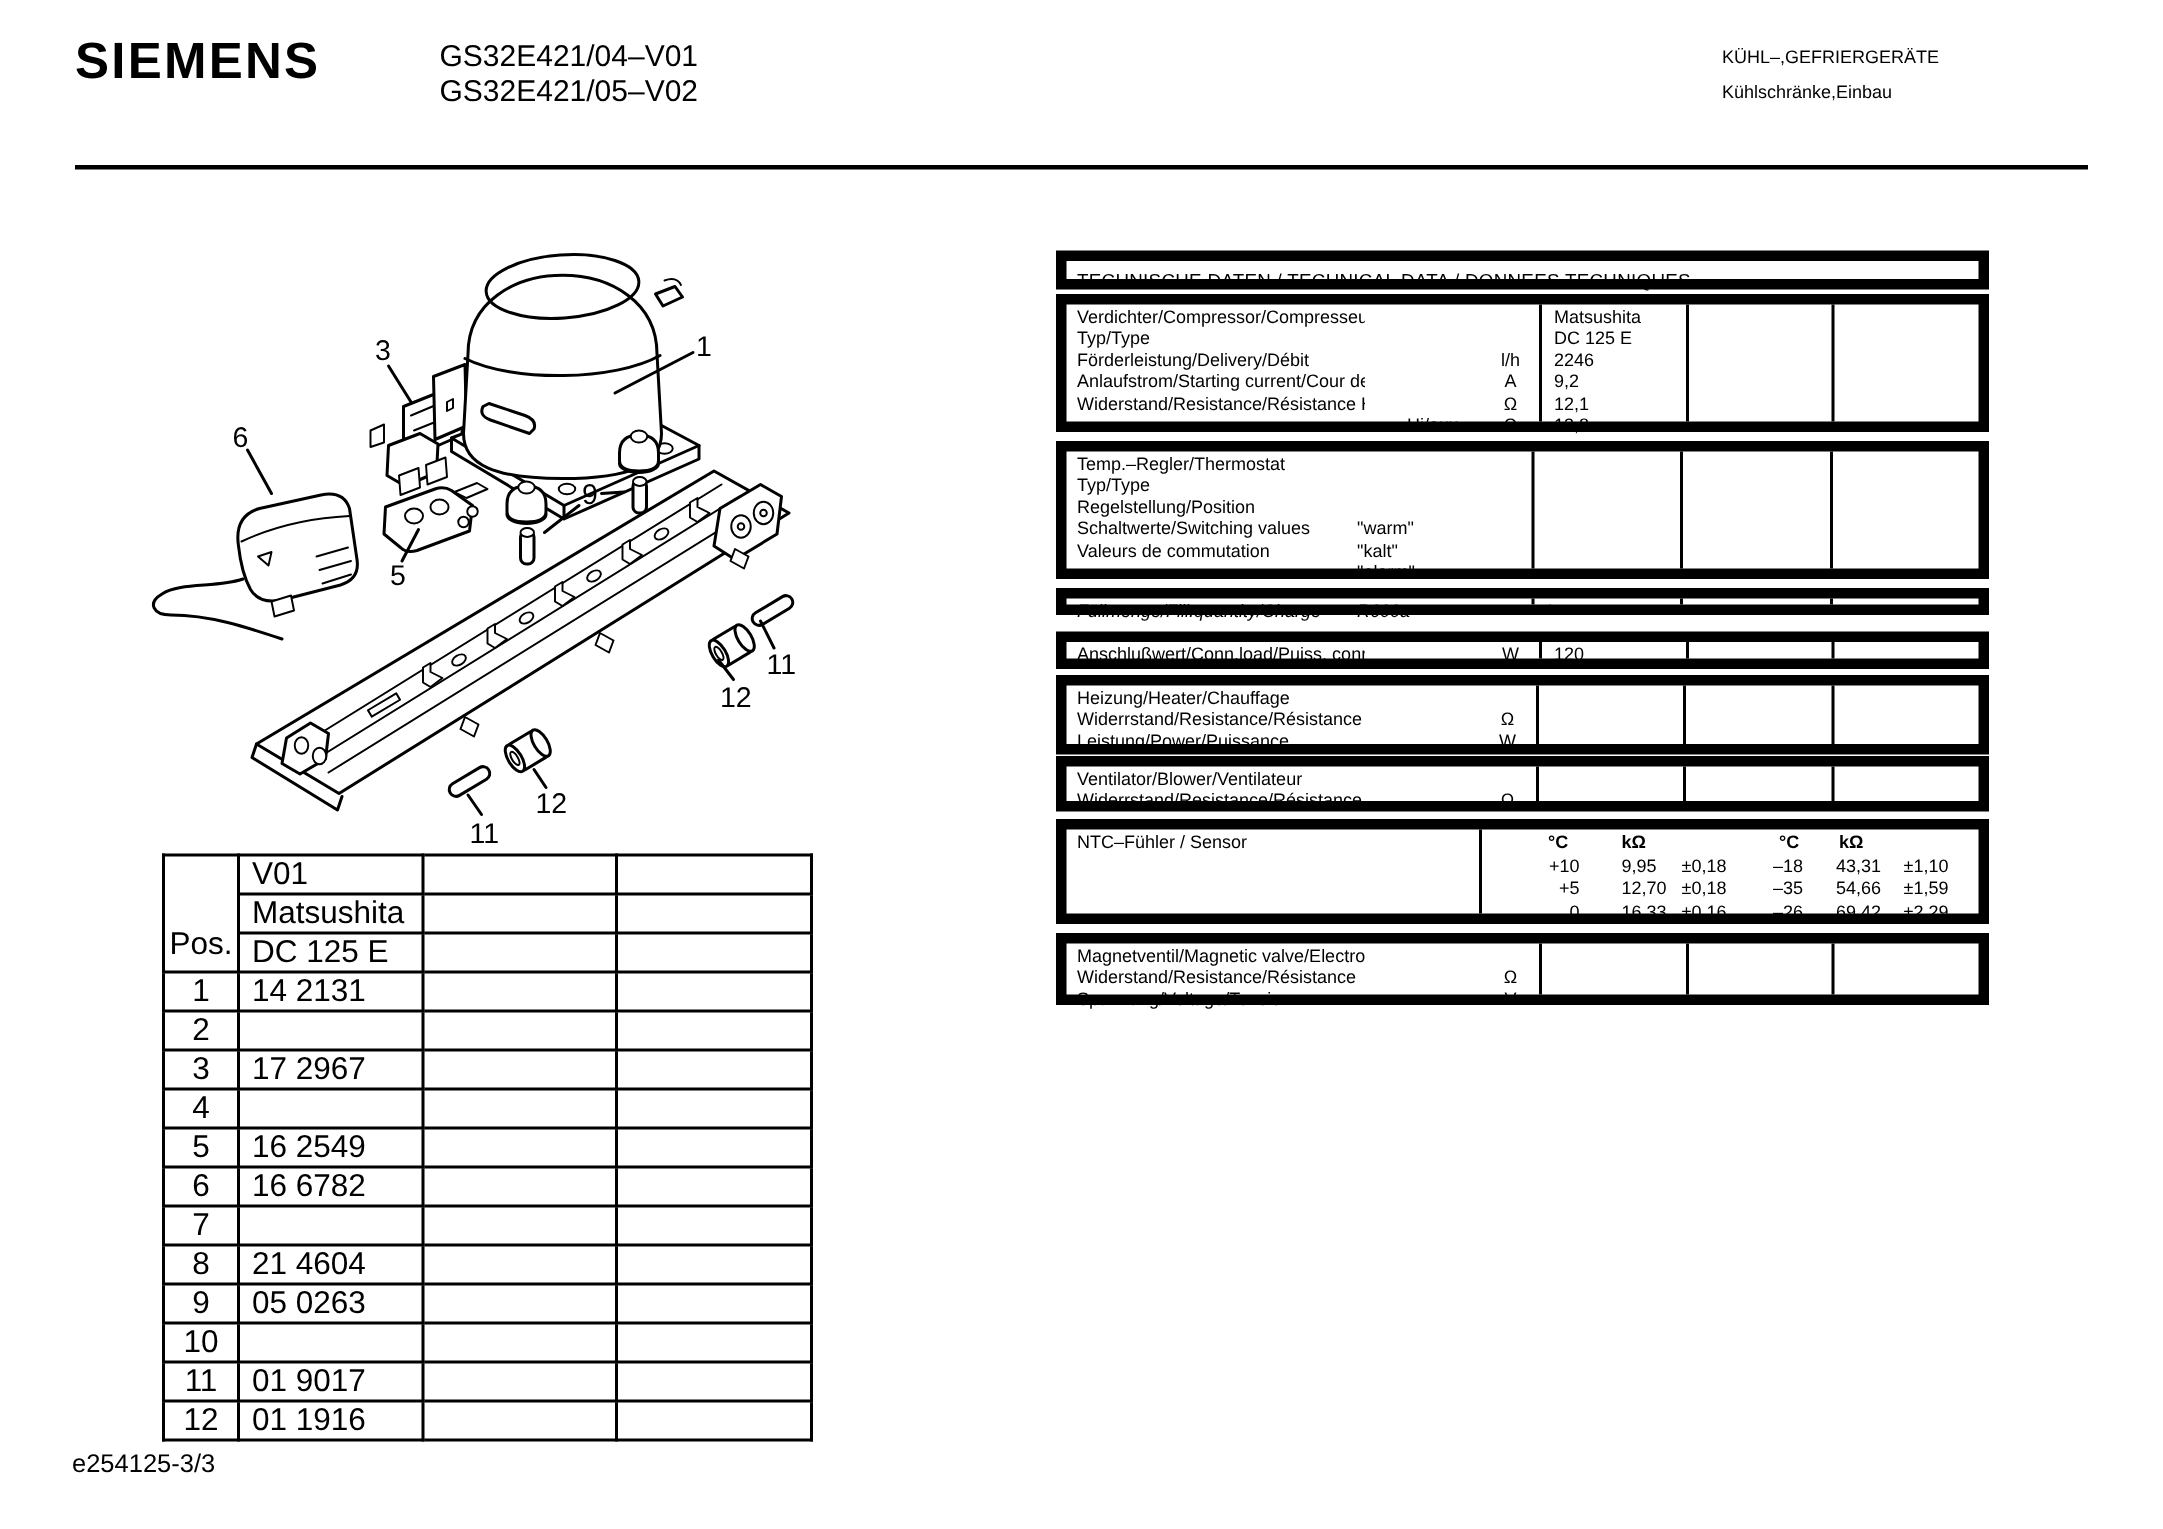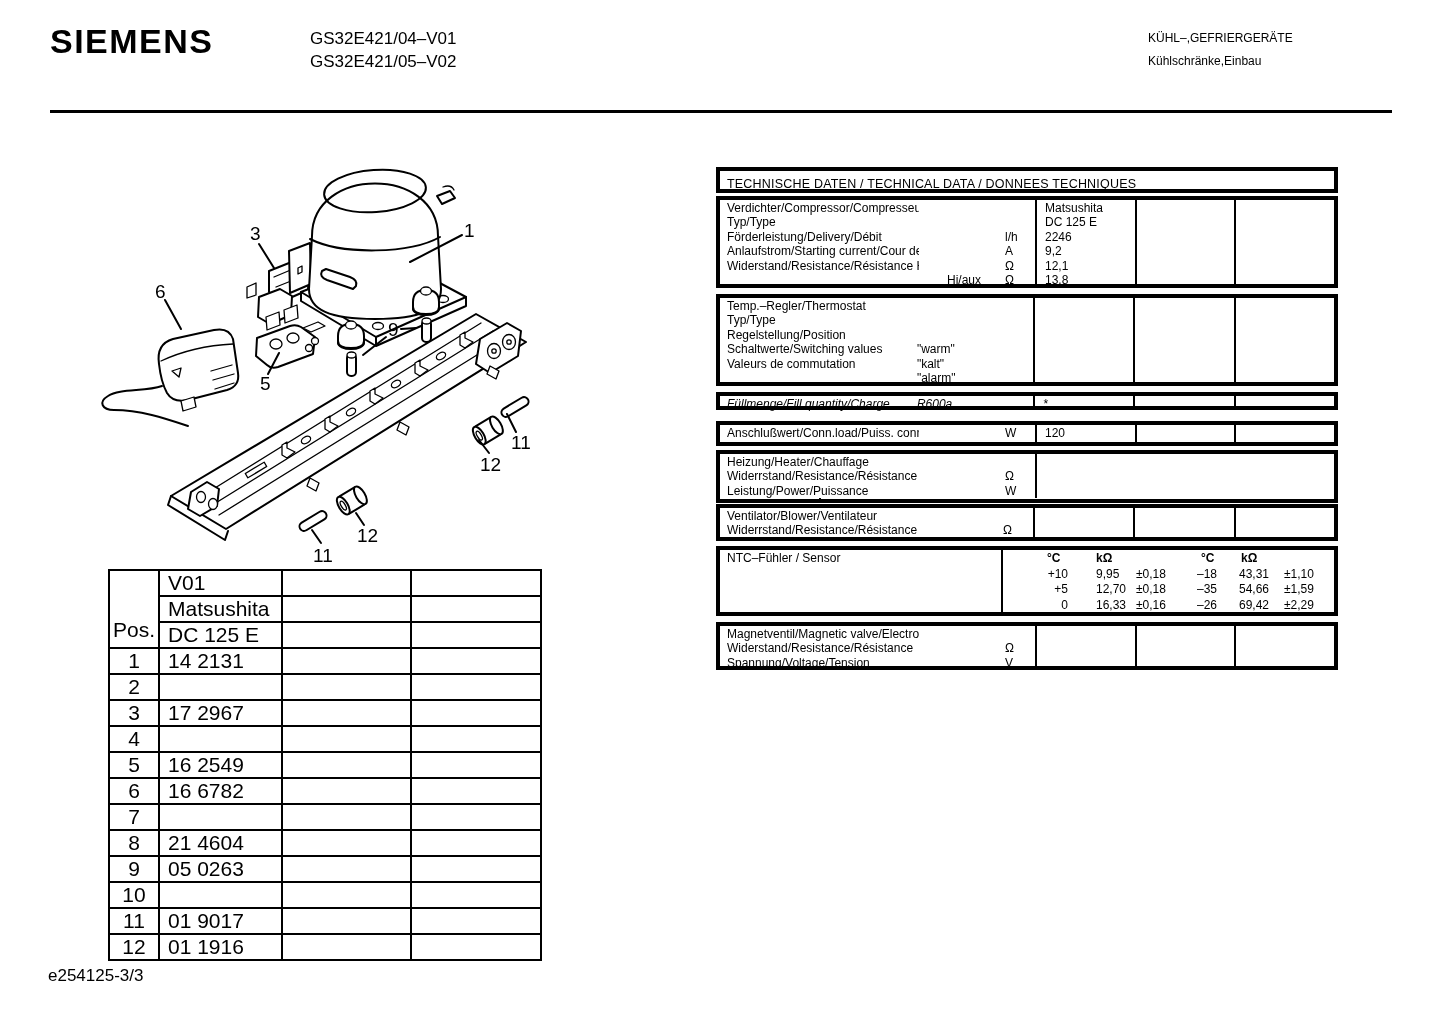--- a/index.html
+++ b/index.html
@@ -7,21 +7,21 @@
     width:1442px; height:1019px; position:relative;
     background:#ffffff; color:#000;
     font-family:"Liberation Sans", sans-serif;
     overflow:hidden;
   }
   
   .brand {
     position:absolute; left:50px; top:22px;
     font-size:34px; font-weight:bold; letter-spacing:1.5px;
   }
-  .models { position:absolute; left:310px; top:27px; font-size:17px; line-height:23px; }
+  .models { position:absolute; left:293px; top:27px; font-size:20px; line-height:23px; }
   .category { position:absolute; left:1148px; top:27px; font-size:12px; line-height:23px; }
   .rule { position:absolute; left:50px; top:110px; width:1342px; height:3px; background:#000; }
   
   .footer { position:absolute; left:48px; top:966px; font-size:17px; }
   
   .diagram { position:absolute; left:60px; top:140px; width:560px; height:450px; }
   svg .ln { fill:none; stroke:#000; stroke-width:2; stroke-linejoin:round; stroke-linecap:round; }
   svg .fw { fill:#fff; stroke:#000; stroke-width:2; stroke-linejoin:round; stroke-linecap:round; }
   svg .thin { fill:none; stroke:#000; stroke-width:1.3; stroke-linejoin:round; stroke-linecap:round; }
   svg .thinw { fill:#fff; stroke:#000; stroke-width:1.3; stroke-linejoin:round; }
@@ -32,32 +32,32 @@
   table.parts td {
     border:2px solid #000; font-size:21px; padding:0 0 0 8px;
     overflow:hidden; white-space:nowrap;
   }
   table.parts td.pos { text-align:center; padding:0; }
   table.parts tr.hrow td { height:22px; }
   table.parts tr.drow td { height:24px; }
   table.parts td.poshead { vertical-align:bottom; padding:0 0 5px 0; text-align:center; }
   
   .tech { position:absolute; left:700px; top:165px; width:622px; font-size:12px; }
-  .tech .box { position:absolute; left:16px; width:622px; border:4px solid #000000; box-sizing:border-box; background:#fff; }
+  .tech .box { position:absolute; left:4px; width:622px; border:7px solid #000000; box-sizing:border-box; background:#fff; }
   .tech .title { height:26px; font-size:12.5px; padding:6px 0 0 7px; box-sizing:border-box; letter-spacing:0.2px; }
   .tsec { display:flex; align-items:stretch; }
   .tsec .lc { box-sizing:border-box; width:317px; border-right:2px solid #000; padding:1px 0 0 7px; }
   .tsec .vc { box-sizing:border-box; width:101px; border-right:2px solid #000; padding:1px 0 0 8px; white-space:nowrap; }
   .tsec .vc.last { width:99px; border-right:none; }
   .tsec .vc.wide { width:301px; border-right:none; padding:1px 0 0 0; }
   .trow { display:flex; line-height:14.4px; white-space:nowrap; }
   .trow .tl { flex:1 1 auto; overflow:hidden; }
   .trow .tm { flex:0 0 86px; }
   .trow .tm.r { text-align:right; padding-right:24px; box-sizing:border-box; }
-  .trow .tu { flex:0 0 30px; text-align:left; padding-right:8px; box-sizing:border-box; }
+  .trow .tu { flex:0 0 30px; text-align:center; padding-right:8px; box-sizing:border-box; }
   .vline { line-height:14.4px; }
   .ntc-row { display:flex; line-height:15.6px; padding-left:3px; white-space:nowrap; }
   .ntc-row .n1 { width:27px; text-align:right; }
   .ntc-row .n2 { margin-left:28px; width:40px; }
   .ntc-row .n3 { width:44px; }
   .ntc-row .n4 { width:37px; text-align:right; }
   .ntc-row .n5 { margin-left:22px; width:45px; }
   .ntc-row .n6 { width:50px; }
   .ntc-row .hd1 { margin-left:6px; width:49px; font-weight:bold; }
   .ntc-row .hd2 { width:40px; font-weight:bold; }
@@ -418,21 +418,21 @@
           <span class="tu">W</span>
         </div>
     </div>
     <div class="vc">
         <div class="vline">120</div>
       </div>
     <div class="vc"></div>
     <div class="vc last"></div>
   </div>
 
-  <div class="box tsec" style="top:285px; height:53px;flex-direction:column;">
+  <div class="box tsec" style="top:285px; height:53px;">
     <div class="lc">
       <div class="trow">
           <span class="tl">Heizung/Heater/Chauffage</span>
           <span class="tm"></span>
           <span class="tu"></span>
         </div>
       <div class="trow">
           <span class="tl">Widerrstand/Resistance/Résistance</span>
           <span class="tm"></span>
           <span class="tu">Ω</span>

